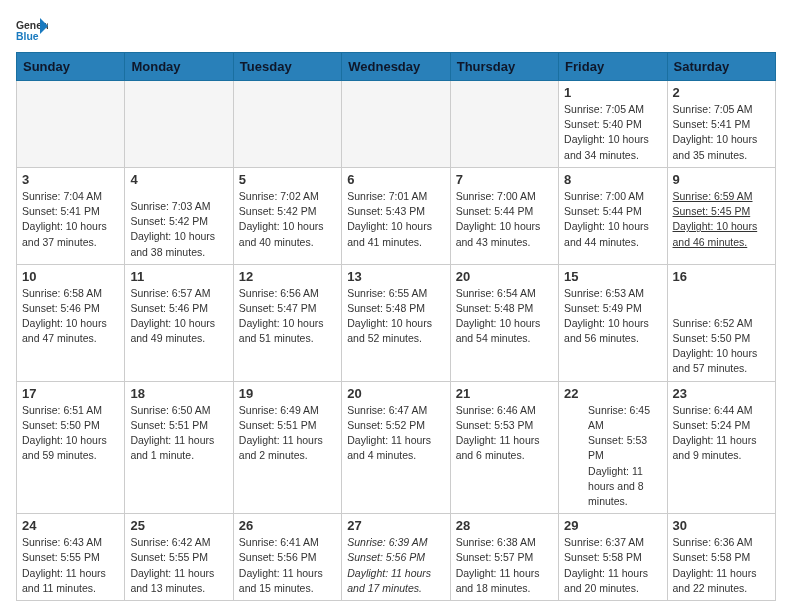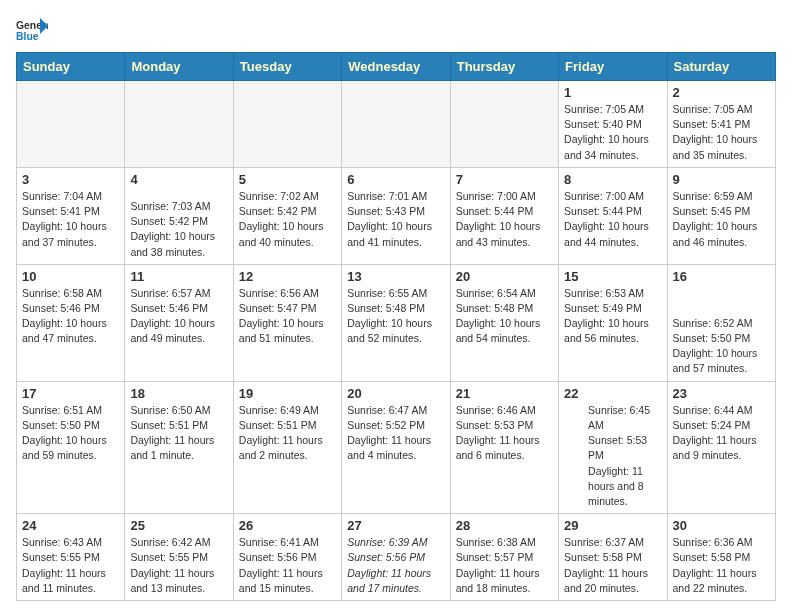--- a/index.html
+++ b/index.html
@@ -38,21 +38,21 @@
       color: #555;
       margin-top: 2px;
     }
     .calendar {
       width: 100%;
       border-collapse: collapse;
       border: 1px solid #ccc;
     }
     .calendar th {
       background: #2980b9;
-      color: #fef9c3;
+      color: #0f172a;
       font-size: 13px;
       font-weight: bold;
       text-align: left;
       padding: 6px 6px;
       border: 1px solid #1a6fa0;
     }
     .calendar td {
       vertical-align: top;
       border: 1px solid #ccc;
       padding: 4px 5px;
@@ -159,21 +159,21 @@
 Daylight: 10 hours and 43 minutes.</div>
         </td>
         <td>
           <span class="day-num">8</span>
           <div class="day-info" style="white-space: pre-line;">Sunrise: 7:00 AM
 Sunset: 5:44 PM
 Daylight: 10 hours and 44 minutes.</div>
         </td>
         <td>
           <span class="day-num">9</span>
-          <div class="day-info" style="white-space: pre-line;">Sunrise: 6:59 AM
+          <div class="day-info" style="white-space: pre-line; text-decoration: underline;">Sunrise: 6:59 AM
 Sunset: 5:45 PM
 Daylight: 10 hours and 46 minutes.</div>
         </td>
       </tr>
       <tr>
         <td>
           <span class="day-num">10</span>
           <div class="day-info" style="white-space: pre-line;">Sunrise: 6:58 AM
 Sunset: 5:46 PM
 Daylight: 10 hours and 47 minutes.</div>

